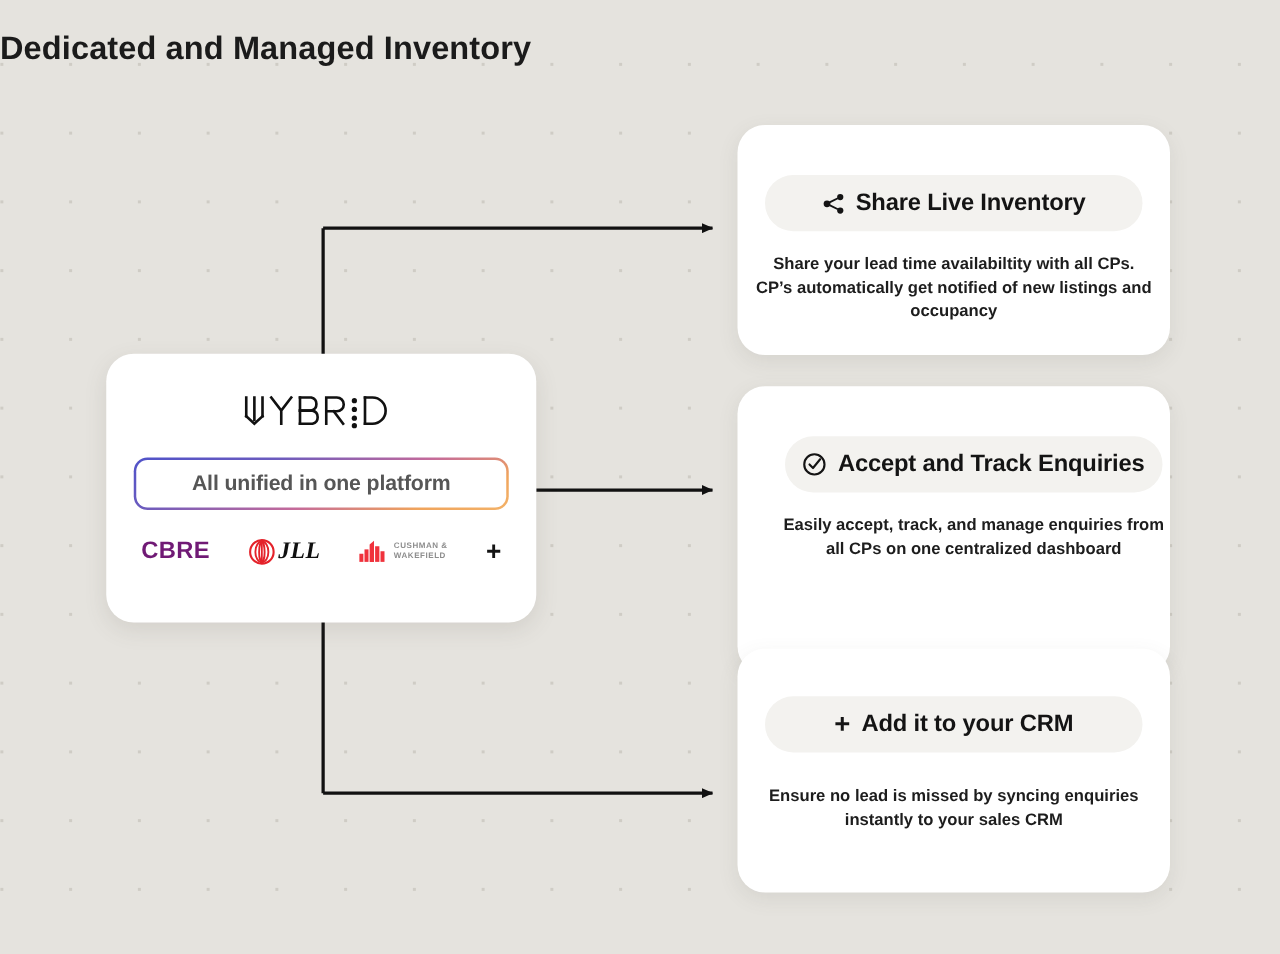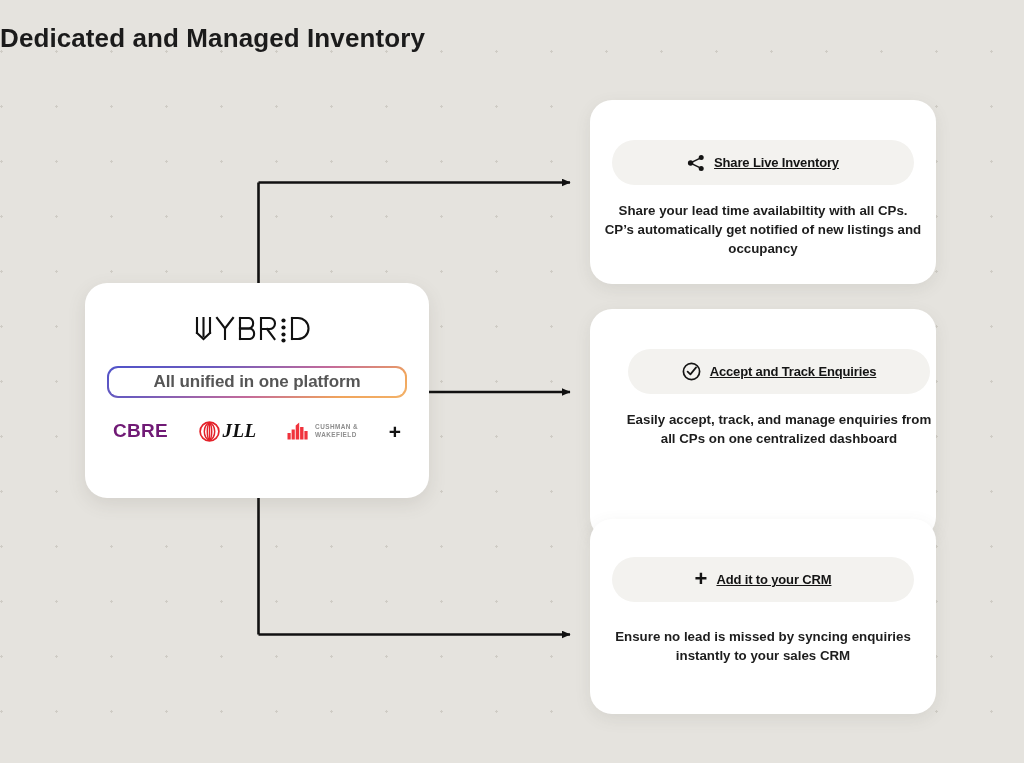--- a/index.html
+++ b/index.html
@@ -65,21 +65,21 @@
   #wybrid-logo {
     margin-top: 32px;
     height: 30px;
     display: flex;
     align-items: center;
   }
 
   #unified-pill {
     margin-top: 21px;
     width: 300px;
-    height: 32px;
+    height: 42px;
     border-radius: 11px;
     padding: 2.2px;
     background: linear-gradient(160deg, #4f52c9 0%, #6b5bbe 28%, #c46a9a 58%, #f0a45c 82%, #f3b268 100%);
     display: flex;
   }
   #unified-pill-inner {
     flex: 1;
     background: #ffffff;
     border-radius: 9px;
     display: flex;
@@ -159,26 +159,25 @@
     background: #f3f2ef;
     border-radius: 23px;
     display: flex;
     align-items: center;
     justify-content: center;
     gap: 9px;
   }
   #feature-card-3 .feature-pill { margin-top: 38px; }
 
   .feature-pill-label {
-    font-size: 13px;
+    font-size: 19px;
     font-weight: 700;
     color: #141414;
     letter-spacing: -0.15px;
     white-space: nowrap;
-    text-decoration: underline;
   }
 
   .feature-icon { display: flex; align-items: center; justify-content: center; }
   .plus-icon-glyph {
     font-size: 22px;
     font-weight: 700;
     color: #141414;
     line-height: 1;
     position: relative;
     top: -1px;

